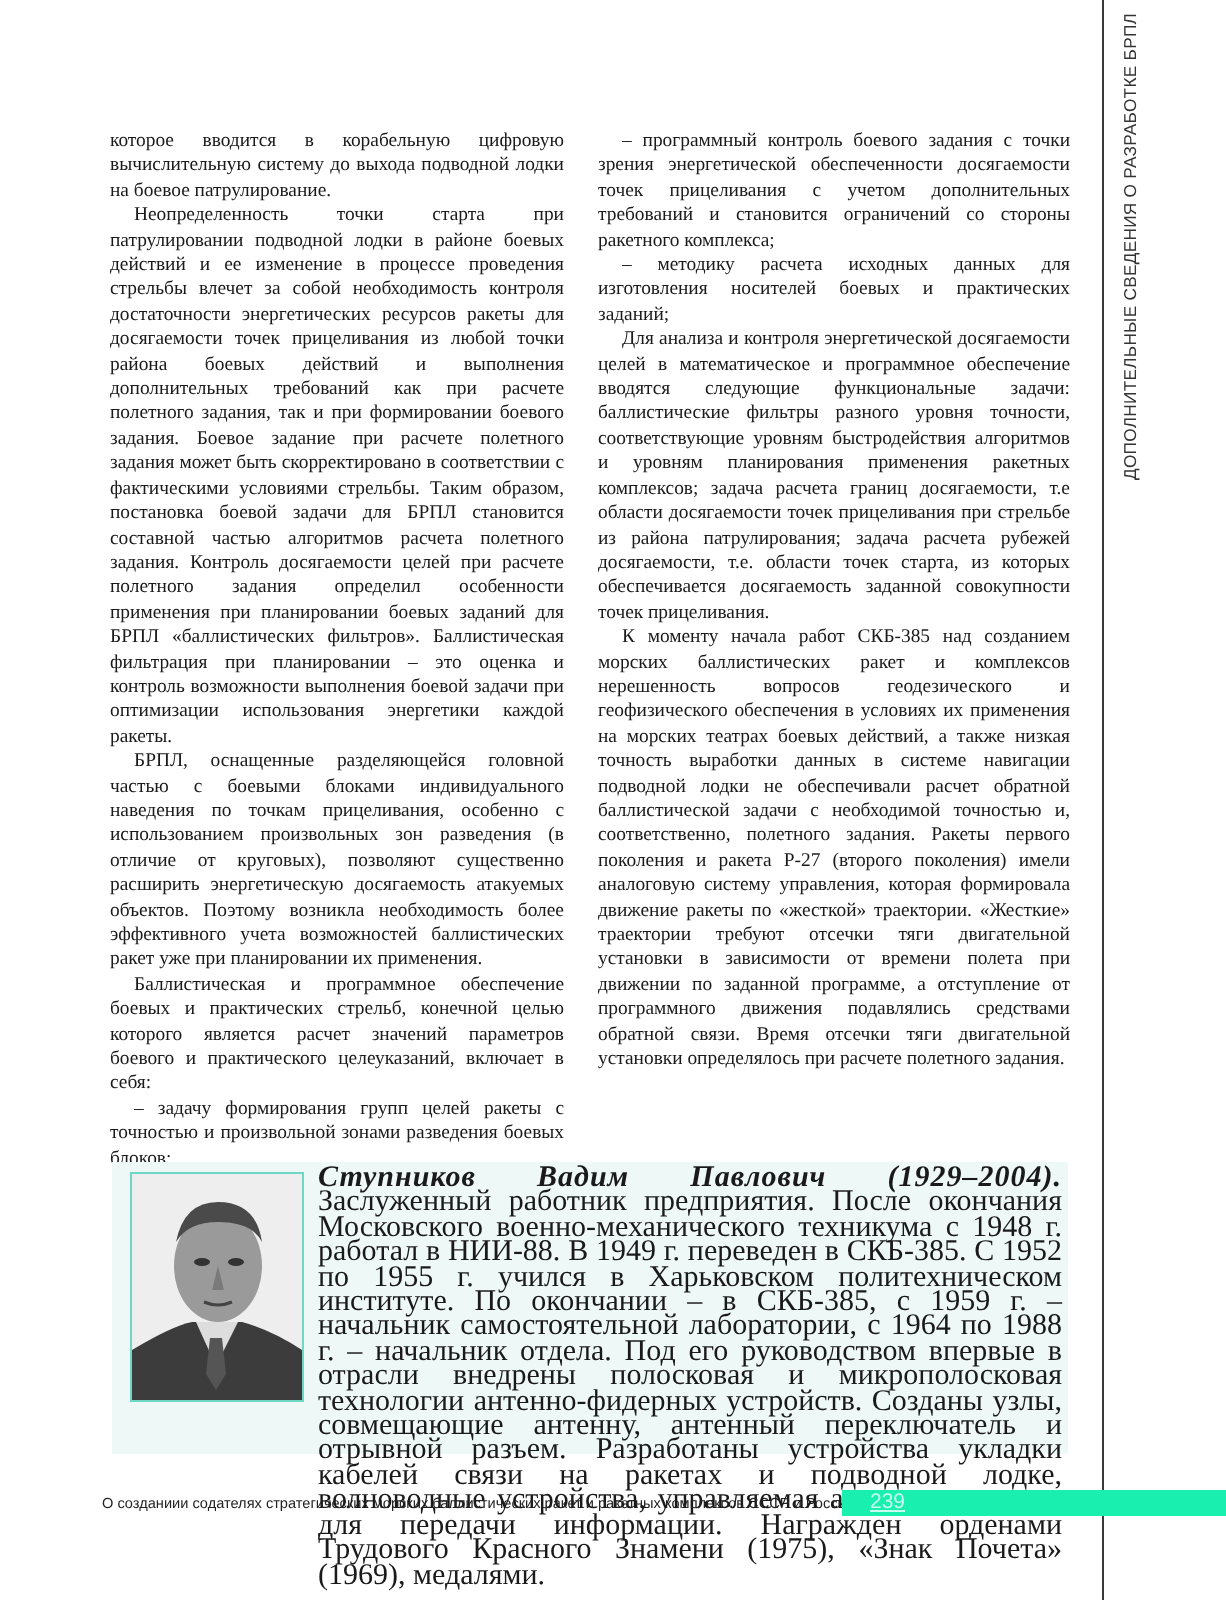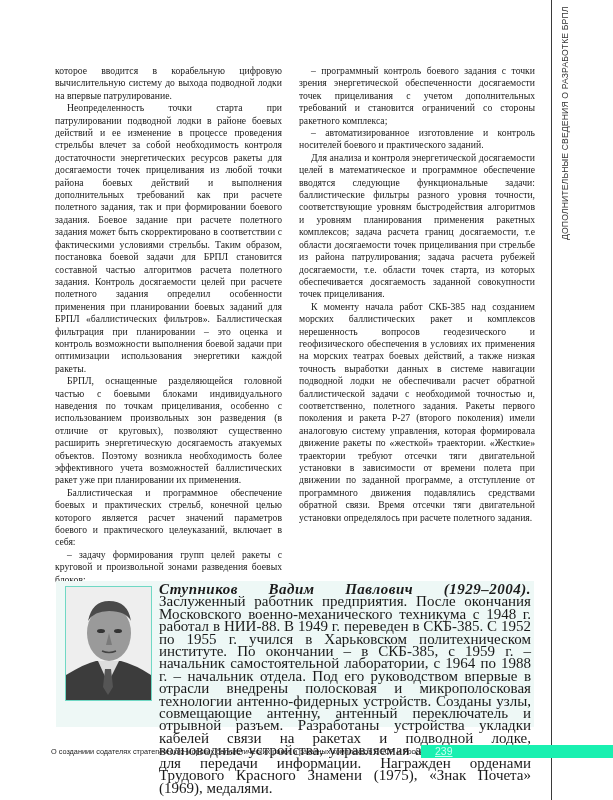--- a/index.html
+++ b/index.html
@@ -60,30 +60,30 @@
     font-size: 10.5px; line-height: 13px; color: #c9fff0; text-decoration: underline;
   }
 </style>
 </head>
 <body>
 
 <div class="vline"></div>
 <div class="side-title">ДОПОЛНИТЕЛЬНЫЕ СВЕДЕНИЯ О РАЗРАБОТКЕ БРПЛ</div>
 
 <div class="col left">
-  <p class="noindent">которое вводится в корабельную цифровую вычислительную систему до выхода подводной лодки на впервые патрулирование.</p>
+  <p class="noindent">которое вводится в корабельную цифровую вычислительную систему до выхода подводной лодки на боевое патрулирование.</p>
   <p>Неопределенность точки старта при патрулировании подводной лодки в районе боевых действий и ее изменение в процессе проведения стрельбы влечет за собой необходимость контроля достаточности энергетических ресурсов ракеты для досягаемости точек прицеливания из любой точки района боевых действий и выполнения дополнительных требований как при расчете полетного задания, так и при формировании боевого задания. Боевое задание при расчете полетного задания может быть скорректировано в соответствии с фактическими условиями стрельбы. Таким образом, постановка боевой задачи для БРПЛ становится составной частью алгоритмов расчета полетного задания. Контроль досягаемости целей при расчете полетного задания определил особенности применения при планировании боевых заданий для БРПЛ «баллистических фильтров». Баллистическая фильтрация при планировании – это оценка и контроль возможности выполнения боевой задачи при оптимизации использования энергетики каждой ракеты.</p>
   <p>БРПЛ, оснащенные разделяющейся головной частью с боевыми блоками индивидуального наведения по точкам прицеливания, особенно с использованием произвольных зон разведения (в отличие от круговых), позволяют существенно расширить энергетическую досягаемость атакуемых объектов. Поэтому возникла необходимость более эффективного учета возможностей баллистических ракет уже при планировании их применения.</p>
   <p>Баллистическая и программное обеспечение боевых и практических стрельб, конечной целью которого является расчет значений параметров боевого и практического целеуказаний, включает в себя:</p>
-  <p>– задачу формирования групп целей ракеты с круговой и произвольной зонами разведения боевых блоков;</p>
+  <p>– задачу формирования групп целей ракеты с точностью и произвольной зонами разведения боевых блоков;</p>
 </div>
 
 <div class="col right">
   <p>– программный контроль боевого задания с точки зрения энергетической обеспеченности досягаемости точек прицеливания с учетом дополнительных требований и становится ограничений со стороны ракетного комплекса;</p>
-  <p>– автоматизированное изготовление и контроль носителей боевого и практического заданий.</p>
+  <p>– методику расчета исходных данных для изготовления носителей боевых и практических заданий;</p>
   <p>Для анализа и контроля энергетической досягаемости целей в математическое и программное обеспечение вводятся следующие функциональные задачи: баллистические фильтры разного уровня точности, соответствующие уровням быстродействия алгоритмов и уровням планирования применения ракетных комплексов; задача расчета границ досягаемости, т.е области досягаемости точек прицеливания при стрельбе из района патрулирования; задача расчета рубежей досягаемости, т.е. области точек старта, из которых обеспечивается досягаемость заданной совокупности точек прицеливания.</p>
   <p>К моменту начала работ СКБ-385 над созданием морских баллистических ракет и комплексов нерешенность вопросов геодезического и геофизического обеспечения в условиях их применения на морских театрах боевых действий, а также низкая точность выработки данных в системе навигации подводной лодки не обеспечивали расчет обратной баллистической задачи с необходимой точностью и, соответственно, полетного задания. Ракеты первого поколения и ракета Р-27 (второго поколения) имели аналоговую систему управления, которая формировала движение ракеты по «жесткой» траектории. «Жесткие» траектории требуют отсечки тяги двигательной установки в зависимости от времени полета при движении по заданной программе, а отступление от программного движения подавлялись средствами обратной связи. Время отсечки тяги двигательной установки определялось при расчете полетного задания.</p>
 </div>
 
 <div class="bio-box"></div>
 <div class="photo">
   <svg viewBox="0 0 85 113">
     <rect width="85" height="113" fill="#eeeeee"></rect>
     <path d="M0 113 L0 88 Q20 76 30 74 L55 74 Q70 78 85 88 L85 113 Z" fill="#3c3c3c"></path>
     <path d="M32 74 L42 96 L53 74 Z" fill="#dddddd"></path>

